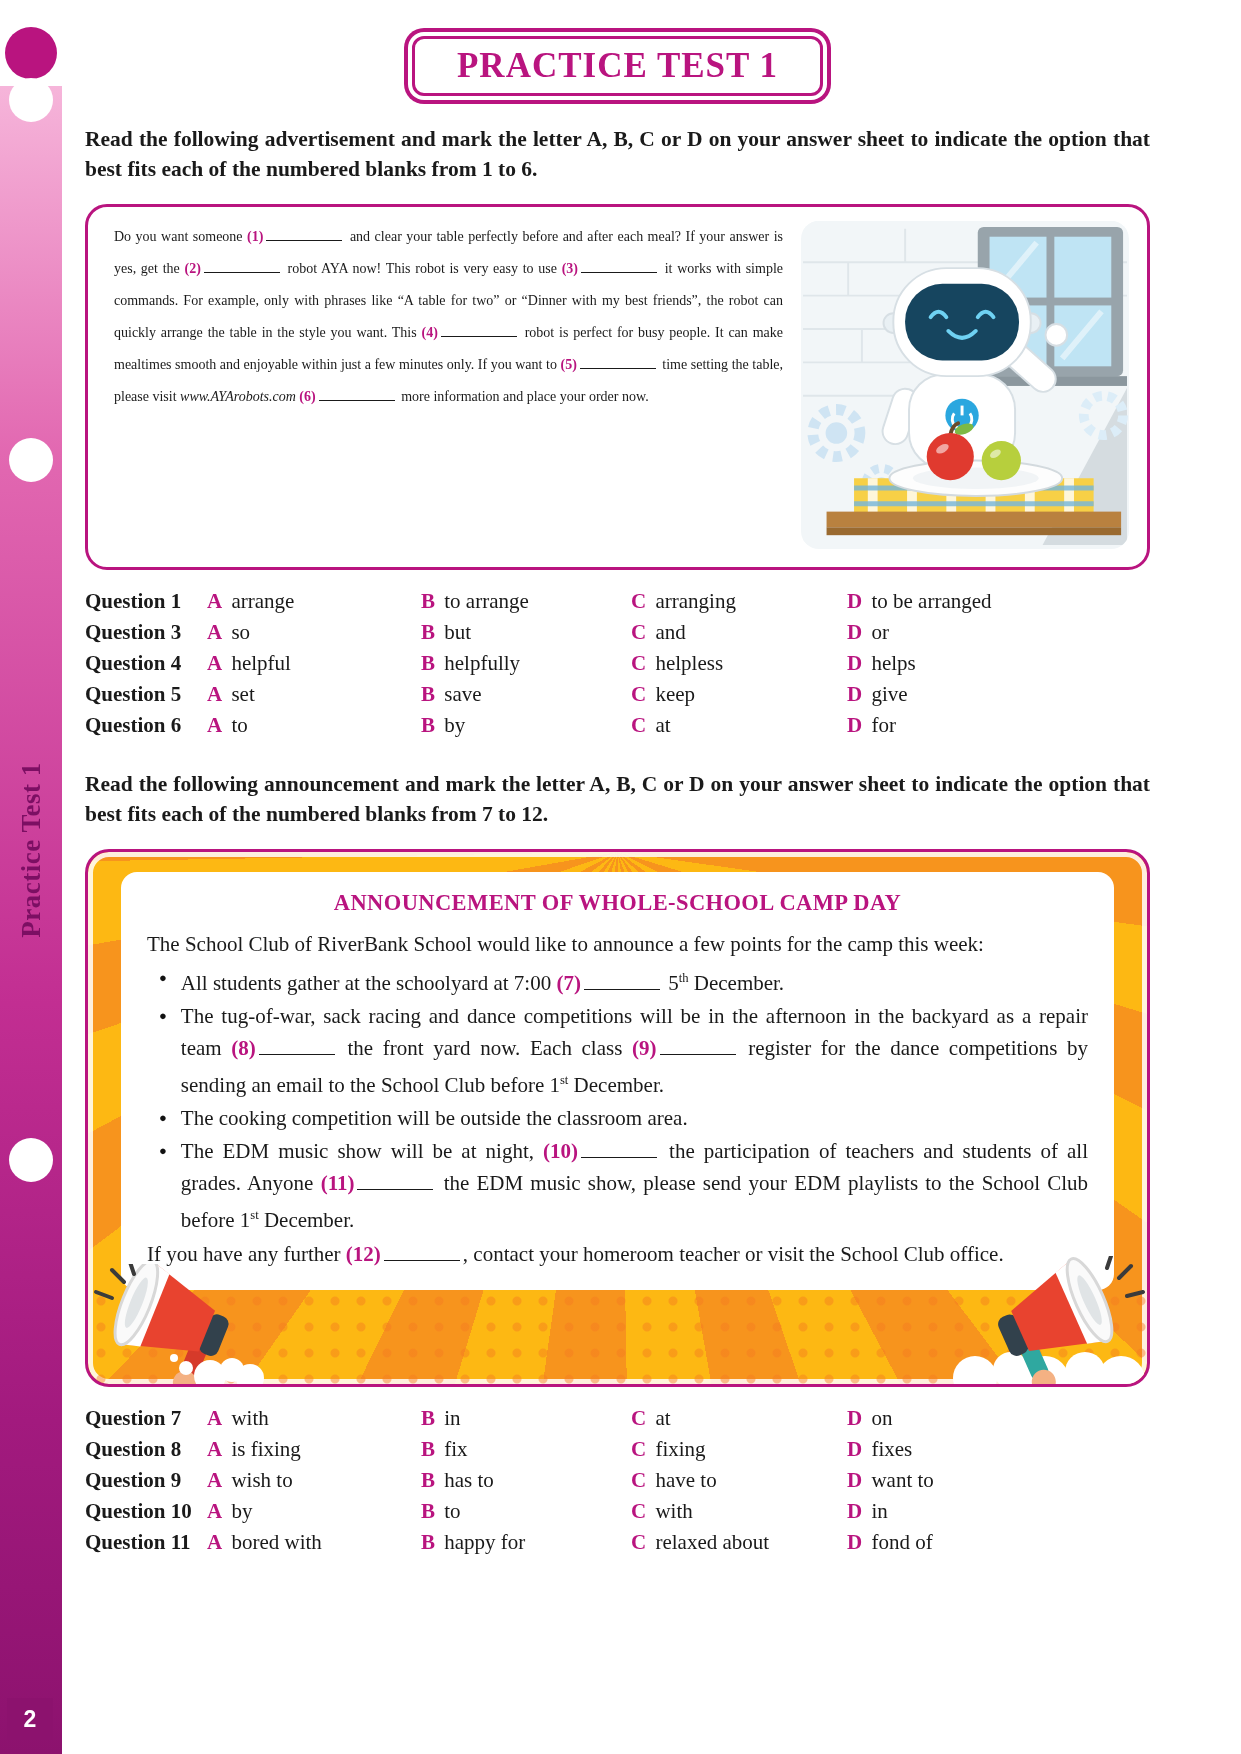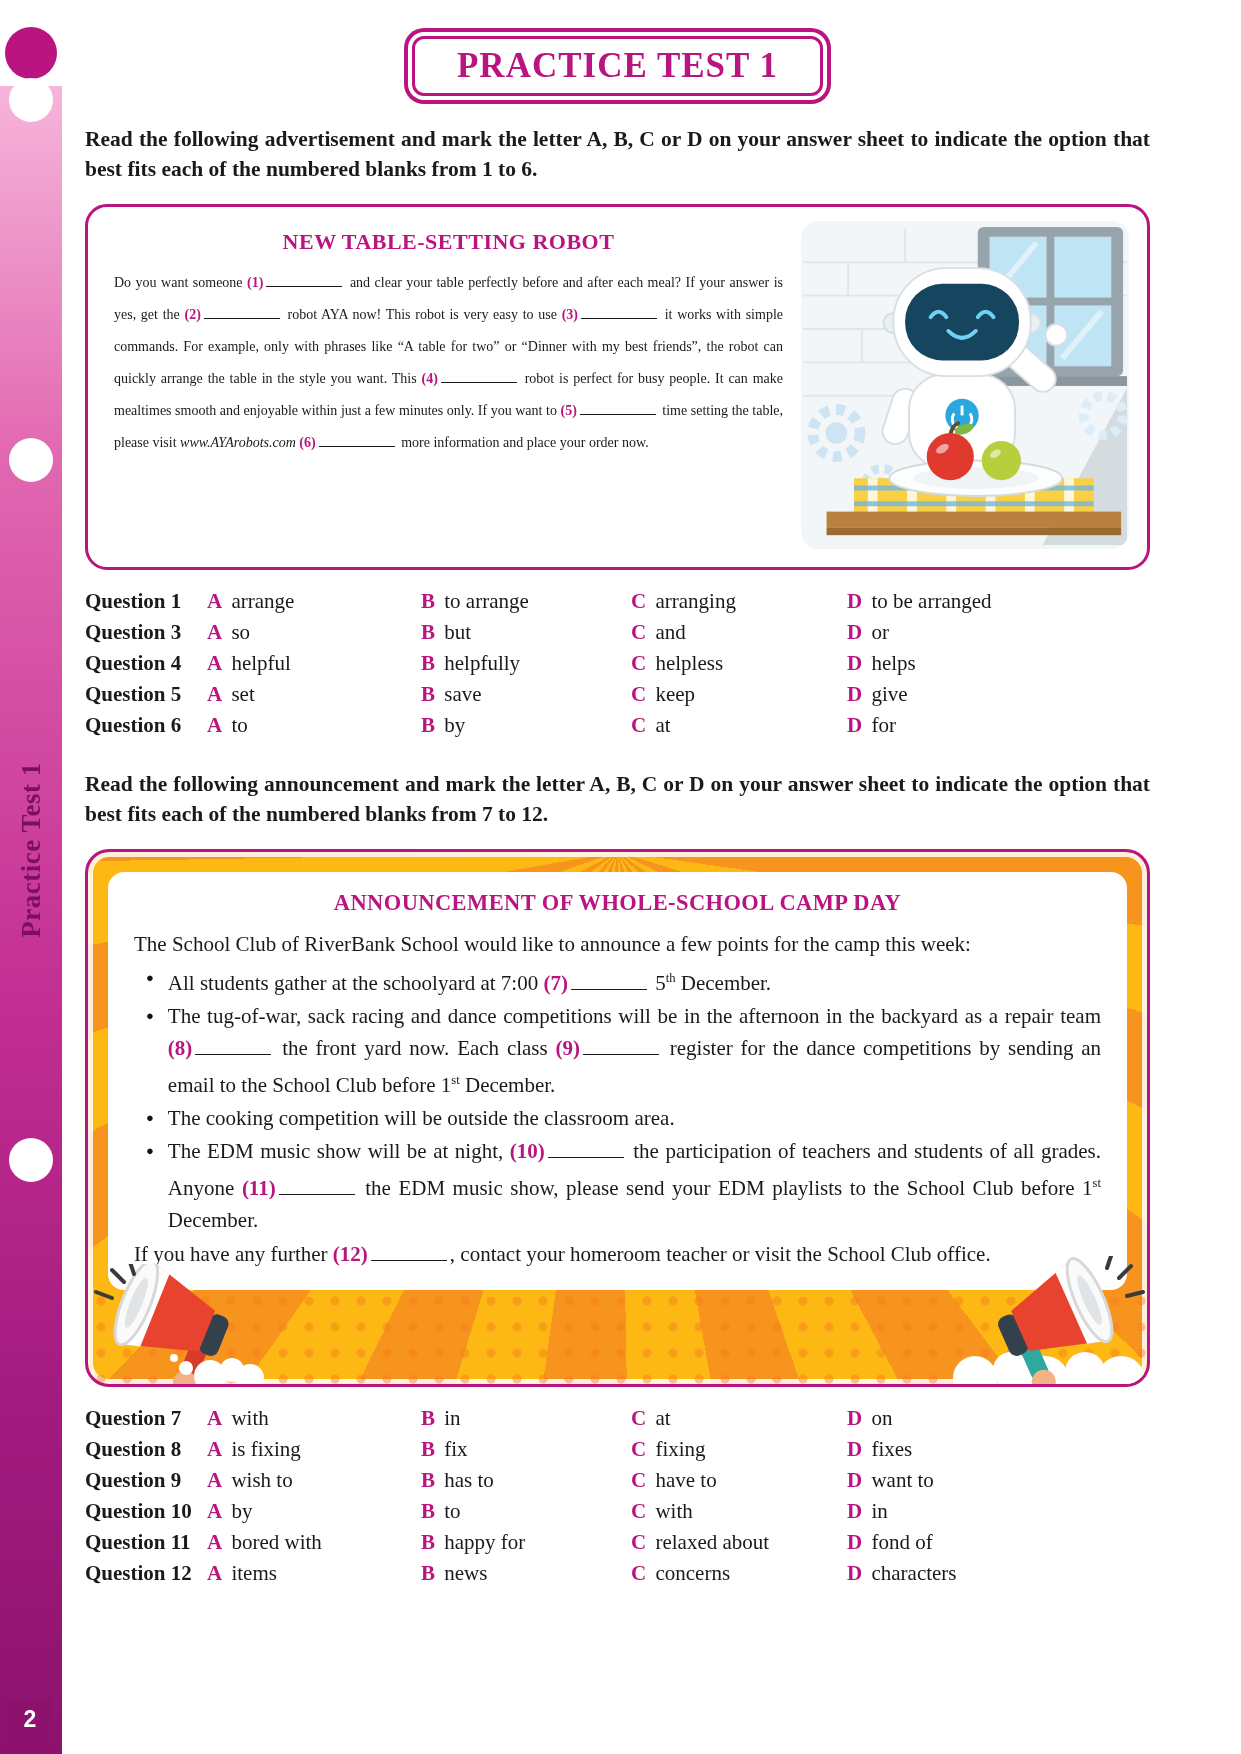--- a/index.html
+++ b/index.html
@@ -49,21 +49,21 @@
   .ad-art{width:328px;flex:none;border-radius:18px;overflow:hidden;align-self:flex-start;background:#f2f6f8;}
 
   
   .q-table{margin-top:16px;font-size:21px;}
   .q-row{display:grid;grid-template-columns:122px 214px 210px 216px auto;line-height:31px;}
   .q-label{font-weight:bold;}
   .letter{color:var(--accent);font-weight:bold;margin-right:4px;}
 
   
   .ann-box{position:relative;border:3px solid var(--accent);border-radius:24px;margin-top:20px;
-    padding:20px 20px 94px;overflow:hidden;
+    padding:20px 33px 94px;overflow:hidden;
     background:repeating-conic-gradient(from -10deg at 50% 0%, var(--yellow) 0deg 9deg, var(--orange) 9deg 18deg);
     box-shadow:inset 0 0 0 5px rgba(255,255,255,.85);}
   .ann-white{position:relative;z-index:2;background:#fff;border-radius:16px;padding:16px 26px 20px;}
   .ann-title{color:var(--accent);font-weight:bold;font-size:22.5px;text-align:center;margin:2px 0 12px;letter-spacing:.4px;}
   .ann-intro{font-size:21px;line-height:32px;margin:4px 0 2px;}
   .bullet-row{display:flex;gap:14px;margin:1px 0;}
   .dot{flex:none;font-size:13px;line-height:32px;padding-left:12px;color:#111;}
   .bullet-text{flex:1;min-width:0;text-align:justify;font-size:21px;line-height:32px;}
   .ann-footer{font-size:21px;line-height:32px;margin:2px 0 0;text-align:justify;}
   .ann-dots{position:absolute;z-index:1;left:0;right:0;bottom:0;height:96px;
@@ -89,21 +89,20 @@
   <div class="content">
 
     <div class="title-wrap">
       <div class="title-box">PRACTICE TEST 1</div>
     </div>
 
     <p class="instruction">Read the following advertisement and mark the letter A, B, C or D on your answer sheet to indicate the option that best fits each of the numbered blanks from 1 to 6.</p>
 
     <div class="ad-box">
       <div class="ad-text">
-        <div class="ad-title">NEW TABLE-SETTING ROBOT</div>
         <p class="rich">Do you want someone <span class="num">(1)</span><span class="blank"></span> and clear your table perfectly before and after each meal? If your answer is yes, get the <span class="num">(2)</span><span class="blank"></span> robot AYA now! This robot is very easy to use <span class="num">(3)</span><span class="blank"></span> it works with simple commands. For example, only with phrases like “A table for two” or “Dinner with my best friends”, the robot can quickly arrange the table in the style you want. This <span class="num">(4)</span><span class="blank"></span> robot is perfect for busy people. It can make mealtimes smooth and enjoyable within just a few minutes only. If you want to <span class="num">(5)</span><span class="blank"></span> time setting the table, please visit <em>www.AYArobots.com</em> <span class="num">(6)</span><span class="blank"></span> more information and place your order now.</p>
       </div>
       <div class="ad-art">
         <svg viewBox="0 0 330 330" width="328" height="324">
           <rect width="330" height="330" fill="#f2f6f8"></rect>
 
           <g stroke="#dfe6ea" stroke-width="2">
             <line x1="0" y1="42" x2="330" y2="42"></line>
               <line x1="0" y1="76" x2="330" y2="76"></line>
             <line x1="0" y1="110" x2="170" y2="110"></line>
@@ -324,23 +323,16 @@
           <span class="q-opt"><b class="letter">C</b> with</span>
           <span class="q-opt"><b class="letter">D</b> in</span>
         </div>
         <div class="q-row">
           <span class="q-label">Question 11</span>
           <span class="q-opt"><b class="letter">A</b> bored with</span>
           <span class="q-opt"><b class="letter">B</b> happy for</span>
           <span class="q-opt"><b class="letter">C</b> relaxed about</span>
           <span class="q-opt"><b class="letter">D</b> fond of</span>
         </div>
-        <div class="q-row">
-          <span class="q-label">Question 12</span>
-          <span class="q-opt"><b class="letter">A</b> items</span>
-          <span class="q-opt"><b class="letter">B</b> news</span>
-          <span class="q-opt"><b class="letter">C</b> concerns</span>
-          <span class="q-opt"><b class="letter">D</b> characters</span>
-        </div>
       </div>
 
   </div>
 </div>
 
 </body></html>

